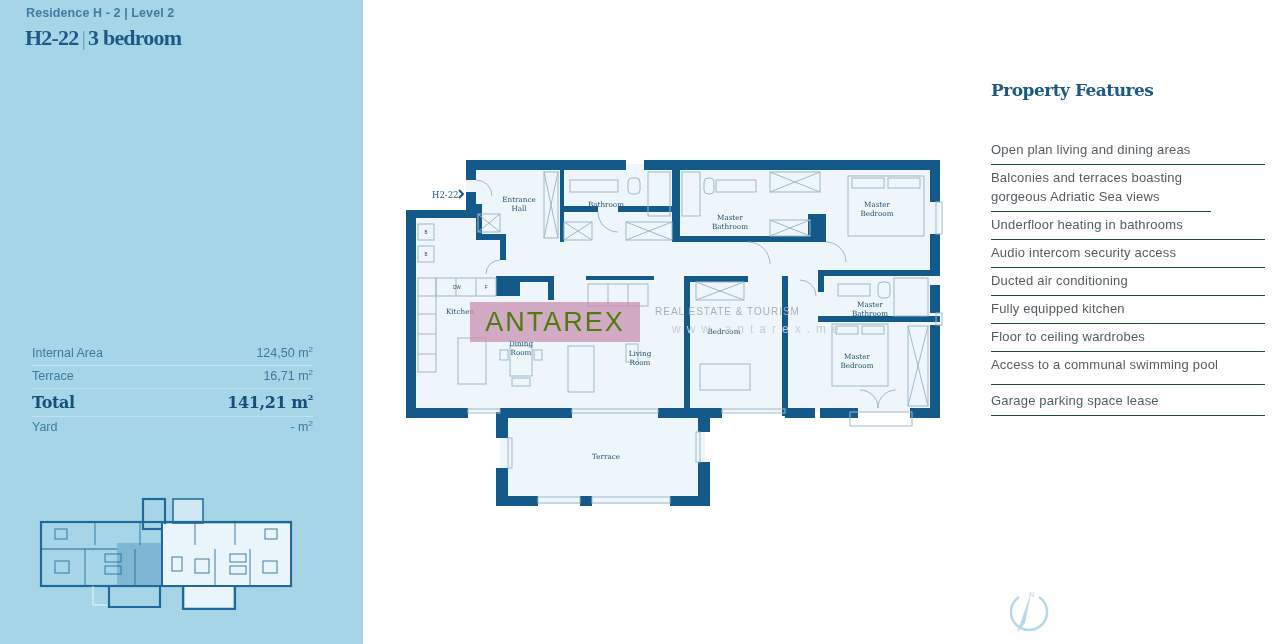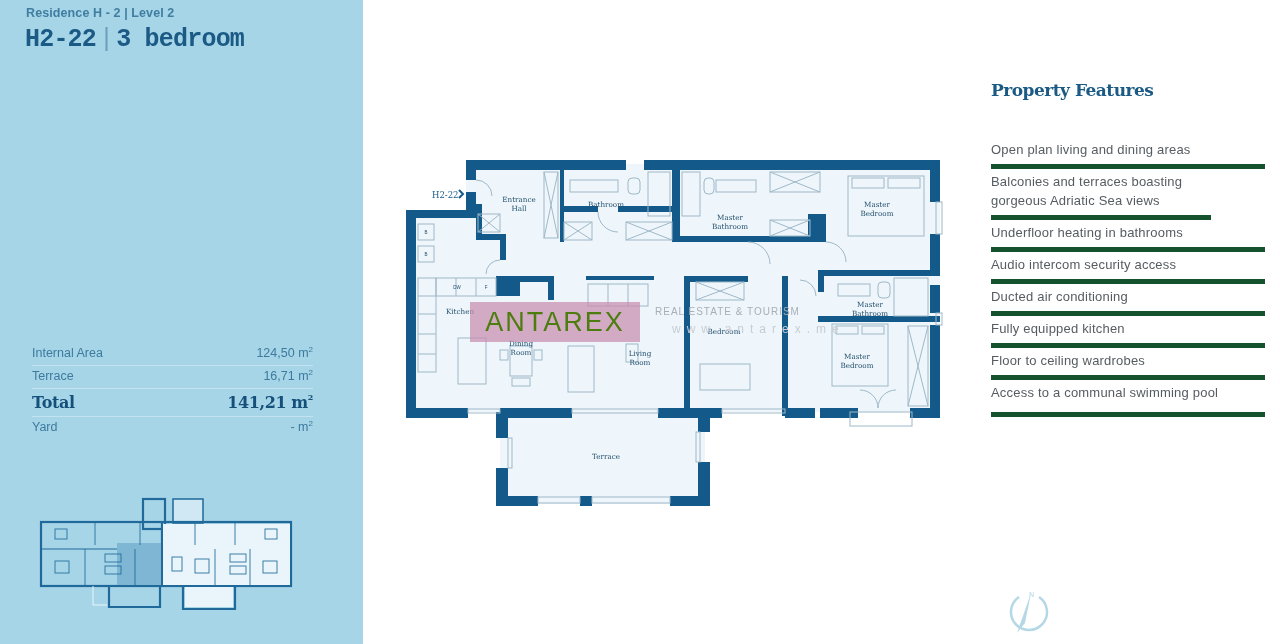--- a/index.html
+++ b/index.html
@@ -1,41 +1,41 @@
 <!DOCTYPE html>
 <html><head>
 <meta charset="utf-8">
 <style>
   * { box-sizing: border-box; margin: 0; padding: 0; }
   html, body { width: 1280px; height: 644px; overflow: hidden; background: #ffffff; }
   body { position: relative; font-family: "Liberation Sans", sans-serif; }
 
   .sidebar { position: absolute; left: 0; top: 0; width: 363px; height: 644px; background: #a7d5e8; }
   .sidebar .subtitle { position: absolute; left: 26px; top: 6px; font-size: 12.5px; color: #3f7ea0; letter-spacing: 0.1px; font-weight: bold; }
-  .sidebar .title { position: absolute; left: 25px; top: 25px; font-family: Liberation Mono, monospace; font-size: 25px; font-weight: bold; color: #1a5a85; letter-spacing: -0.8px; text-align: center; }
+  .sidebar .title { position: absolute; left: 25px; top: 25px; font-family: Liberation Serif, serif; font-size: 22px; font-weight: bold; color: #1a5a85; letter-spacing: -0.8px; text-align: center; }
   .sidebar .title .sep { font-weight: normal; color: #6a9ebb; margin: 0 3px; }
 
   .areas { position: absolute; left: 32px; top: 343px; width: 281px; }
   .area-row { display: flex; justify-content: space-between; align-items: baseline; border-bottom: 1px solid #c4e3f0; height: 23px; padding-top: 3px; font-size: 12.5px; color: #3d7a9d; }
   .area-row.total { height: 28px; padding-top: 4px; font-family: "DejaVu Serif", serif; font-size: 16px; font-weight: bold; color: #14507a; letter-spacing: -0.4px; }
   .area-row.last { border-bottom: none; }
   .area-row sup { font-size: 8px; vertical-align: top; position: relative; top: -1px; }
 
   .mini-plan { position: absolute; left: 35px; top: 497px; width: 265px; height: 115px; }
 
   .plan { position: absolute; left: 400px; top: 150px; width: 560px; height: 370px; }
 
   .watermark { position: absolute; left: 470px; top: 302px; width: 170px; height: 40px; background: rgba(200,140,175,0.72); }
   .watermark span { display: block; text-align: center; line-height: 40px; font-size: 27px; color: #4d7c0f; letter-spacing: 2px; }
   .watermark-sub { position: absolute; left: 655px; top: 306px; font-size: 10px; color: #a9aeb8; letter-spacing: 1px; }
   .watermark-url { position: absolute; left: 672px; top: 322px; font-size: 12px; color: #c9ccd3; letter-spacing: 6px; }
 
   .features { position: absolute; left: 991px; top: 80px; width: 274px; }
   .features h2 { font-family: "DejaVu Serif", serif; font-size: 17px; font-weight: bold; color: #1a5a85; letter-spacing: -0.5px; margin-bottom: 37px; }
-  .feature { font-size: 13px; color: #555c61; line-height: 19px; padding: 3px 0 5px 0; border-bottom: 5px solid #14532d; letter-spacing: 0.2px; }
+  .feature { font-size: 13px; color: #555c61; line-height: 19px; padding: 3px 0 5px 0; border-bottom: 1px solid #14532d; letter-spacing: 0.2px; }
   .feature.tall { padding-bottom: 6px; }
 
   .compass { position: absolute; left: 1005px; top: 585px; width: 45px; height: 55px; }
 </style>
 </head>
 <body>
 
 <div class="sidebar">
   <div class="subtitle">Residence H - 2 | Level 2</div>
   <div class="title">
@@ -292,19 +292,20 @@
 <div class="features">
   <h2>Property Features</h2>
   <div class="feature">Open plan living and dining areas</div>
   <div class="feature" style="width:220px;">Balconies and terraces boasting gorgeous Adriatic Sea views</div>
   <div class="feature">Underfloor heating in bathrooms</div>
   <div class="feature">Audio intercom security access</div>
   <div class="feature">Ducted air conditioning</div>
   <div class="feature">Fully equipped kitchen</div>
   <div class="feature">Floor to ceiling wardrobes</div>
   <div class="feature tall" style="padding-bottom:10px;">Access to a communal swimming pool</div>
+  <div class="feature" style="padding-top:6px;">Garage parking space lease</div>
 </div>
 
 <svg class="compass" viewBox="0 0 45 55">
   <path d="M 14 12 A 18 18 0 1 0 34 12" fill="none" stroke="#b5d8e6" stroke-width="2.5"></path>
   <path d="M 26 8 L 12 48 L 20 38 L 26 8 Z" fill="#b5d8e6"></path>
   <text x="24" y="12" font-family="DejaVu Sans, sans-serif" font-size="7" fill="#b5d8e6">N</text>
 </svg>
 
 </body></html>

